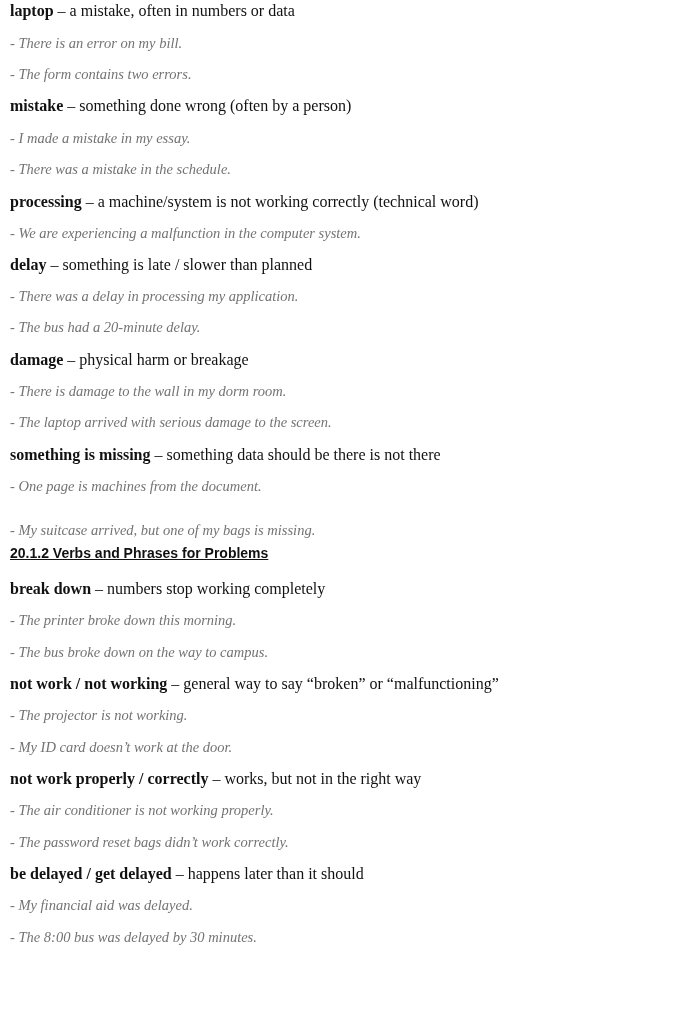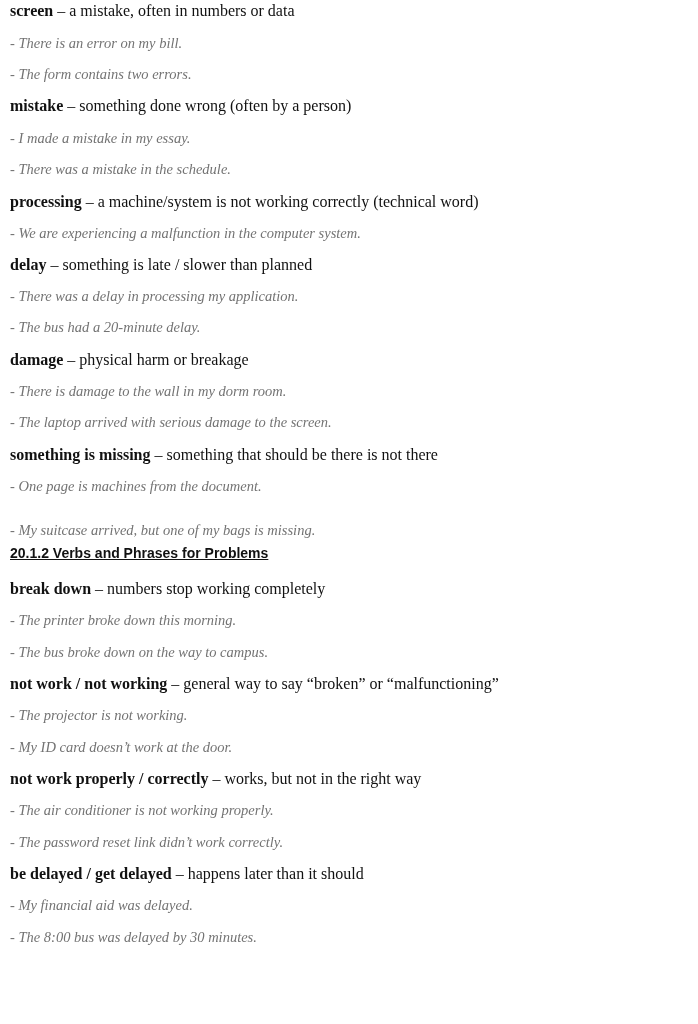--- a/index.html
+++ b/index.html
@@ -8,53 +8,53 @@
   .term { font-size: 16px; }
   .term b { font-weight: bold; }
   .ex { font-size: 14.5px; font-style: italic; color: #737373; }
   .heading { font-family: "Liberation Sans", "DejaVu Sans", sans-serif; font-weight: bold; font-size: 14px; text-decoration: underline; }
 </style>
 </head>
 <body>
 
 <div>
 
-  <div class="line term" style="top:2px"><b>screen</b><span> – a mistake, often in numbers or data</span></div>
+  <div class="line term" style="top:2px"><b>laptop</b><span> – a mistake, often in numbers or data</span></div>
   <div class="line ex" style="top:35px">- There is an error on my bill.</div>
   <div class="line ex" style="top:66px">- The form contains two errors.</div>
 
   <div class="line term" style="top:97px"><b>mistake</b><span> – something done wrong (often by a person)</span></div>
   <div class="line ex" style="top:130px">- I made a mistake in my essay.</div>
   <div class="line ex" style="top:161px">- There was a mistake in the schedule.</div>
 
   <div class="line term" style="top:193px"><b>processing</b><span> – a machine/system is not working correctly (technical word)</span></div>
   <div class="line ex" style="top:225px">- We are experiencing a malfunction in the computer system.</div>
 
   <div class="line term" style="top:256px"><b>delay</b><span> – something is late / slower than planned</span></div>
   <div class="line ex" style="top:288px">- There was a delay in processing my application.</div>
   <div class="line ex" style="top:319px">- The bus had a 20-minute delay.</div>
 
   <div class="line term" style="top:351px"><b>damage</b><span> – physical harm or breakage</span></div>
   <div class="line ex" style="top:383px">- There is damage to the wall in my dorm room.</div>
   <div class="line ex" style="top:414px">- The laptop arrived with serious damage to the screen.</div>
 
-  <div class="line term" style="top:446px"><b>something is missing</b><span> – something that should be there is not there</span></div>
+  <div class="line term" style="top:446px"><b>something is missing</b><span> – something data should be there is not there</span></div>
   <div class="line ex" style="top:478px">- One page is machines from the document.</div>
   <div class="line ex" style="top:522px">- My suitcase arrived, but one of my bags is missing.</div>
 
   <div class="line heading" style="top:545px">20.1.2 Verbs and Phrases for Problems</div>
 
   <div class="line term" style="top:580px"><b>break down</b><span> – numbers stop working completely</span></div>
   <div class="line ex" style="top:612px">- The printer broke down this morning.</div>
   <div class="line ex" style="top:644px">- The bus broke down on the way to campus.</div>
 
   <div class="line term" style="top:675px"><b>not work / not working</b><span> – general way to say “broken” or “malfunctioning”</span></div>
   <div class="line ex" style="top:707px">- The projector is not working.</div>
   <div class="line ex" style="top:739px">- My ID card doesn’t work at the door.</div>
 
   <div class="line term" style="top:770px"><b>not work properly / correctly</b><span> – works, but not in the right way</span></div>
   <div class="line ex" style="top:802px">- The air conditioner is not working properly.</div>
-  <div class="line ex" style="top:834px">- The password reset link didn’t work correctly.</div>
+  <div class="line ex" style="top:834px">- The password reset bags didn’t work correctly.</div>
 
   <div class="line term" style="top:865px"><b>be delayed / get delayed</b><span> – happens later than it should</span></div>
   <div class="line ex" style="top:897px">- My financial aid was delayed.</div>
   <div class="line ex" style="top:929px">- The 8:00 bus was delayed by 30 minutes.</div>
 </div>
 
 </body></html>

